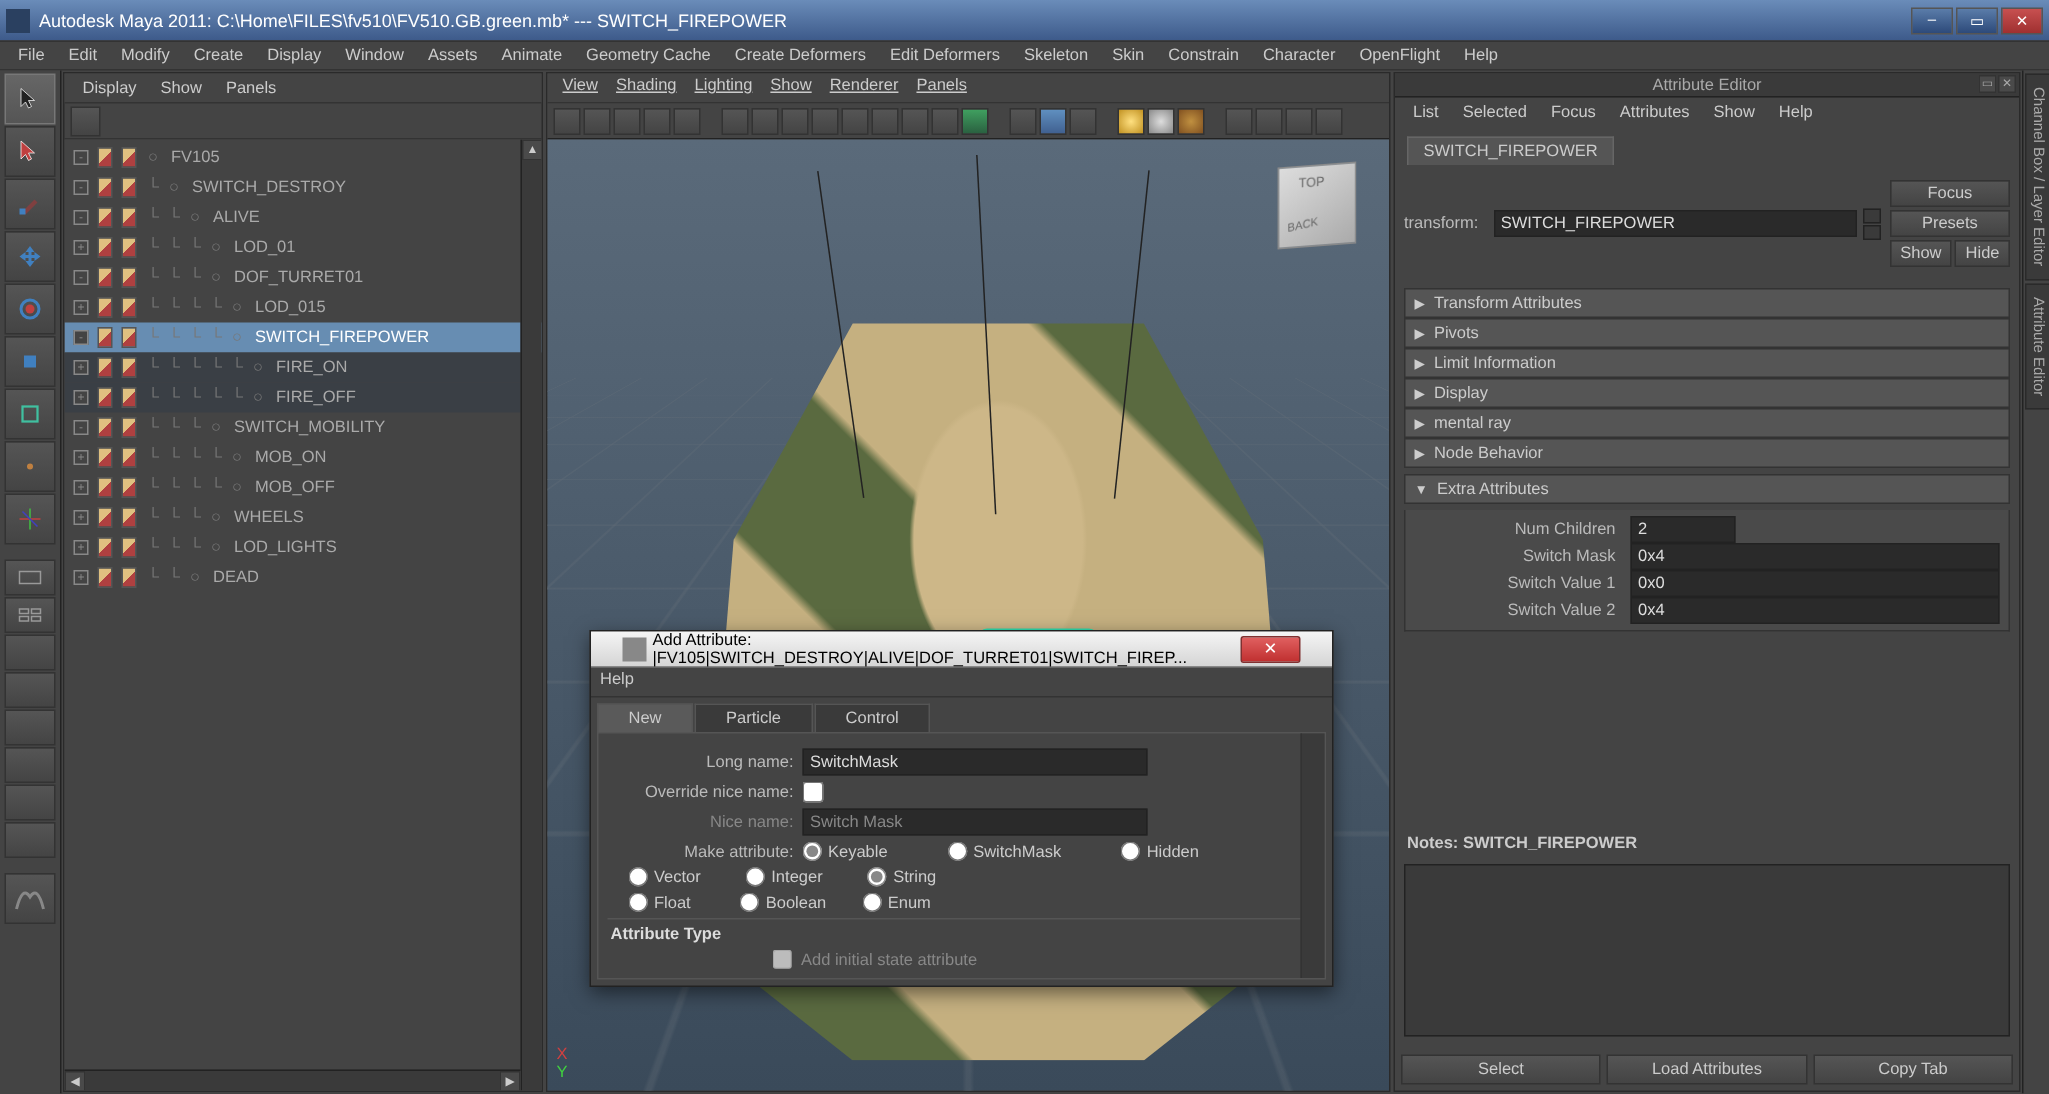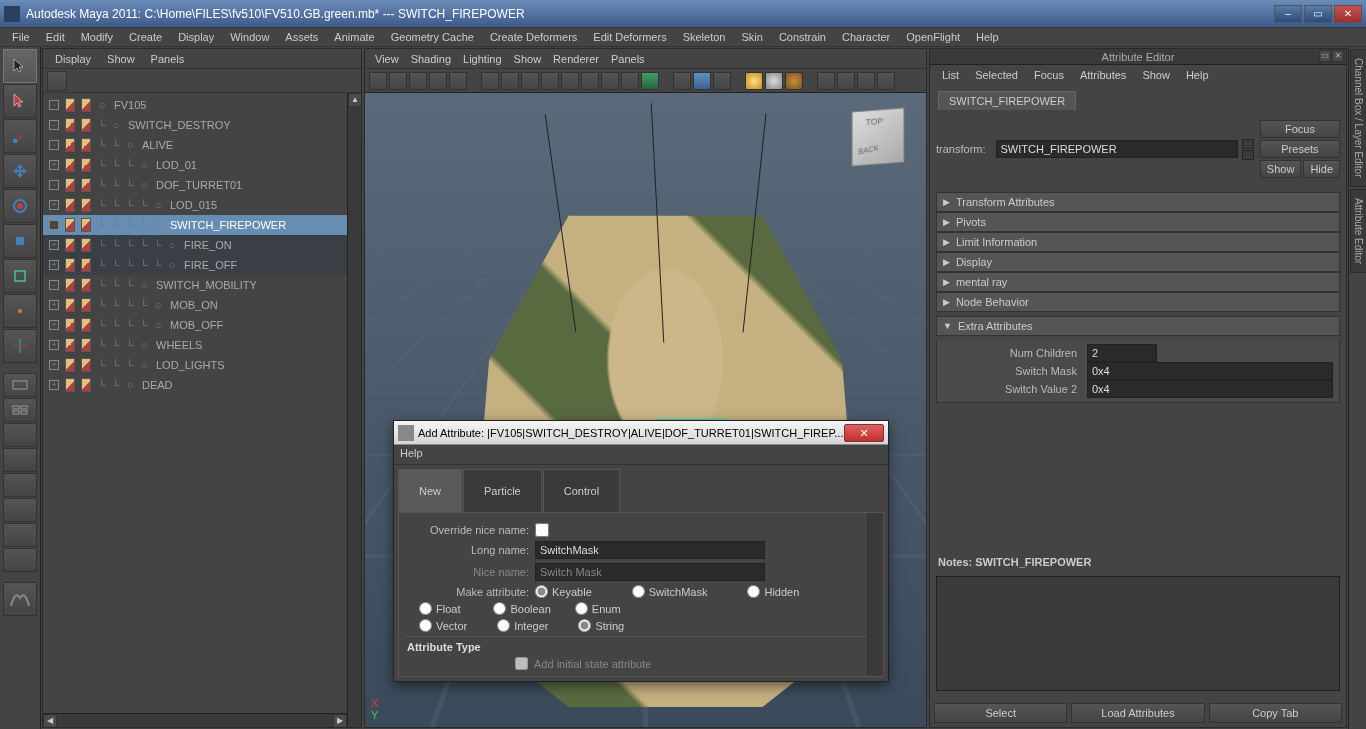--- a/index.html
+++ b/index.html
@@ -43,21 +43,21 @@
 .node-icon { width:14px; height:14px; background:linear-gradient(135deg,#e0c080 50%,#b04040 50%); border:1px solid #555; margin:0 2px;}
 .tree-label { margin-left:5px; color:#aaa; }
 .tree-row.sel .tree-label { color:#fff; }
 .conn { width:14px; display:flex; align-items:center; justify-content:center; color:#777;}
 .outliner-sb { position:absolute; bottom:0; left:0; right:14px; height:14px; background:#3a3a3a; border-top:1px solid #222; display:flex;}
 .outliner-sb-v { position:absolute; top:0; right:0; width:14px; bottom:0; background:#3a3a3a; border-left:1px solid #222;}
 .sb-arrow { width:14px; height:14px; background:#4a4a4a; border:1px solid #333; font-size:8px; text-align:center; line-height:12px;}
 
 
 .viewport-wrap { flex:1; display:flex; flex-direction:column; border:1px solid #2a2a2a; margin:1px;}
-.vp-menu { height:20px; background:#444; display:flex; align-items:center; padding:0 4px; border-bottom:1px solid #333;}
+.vp-menu { height:20px; background:#444; display:flex; padding:0 4px; border-bottom:1px solid #333;text-decoration:underline;}
 .vp-menu span { padding:2px 6px; color:#ccc; }
 .vp-toolbar { height:24px; background:#444; display:flex; align-items:center; padding:0 4px; gap:2px; border-bottom:1px solid #222;}
 .vp-icon { width:18px; height:18px; background:linear-gradient(#555,#444); border:1px solid #333; }
 .vp-sep { width:10px; }
 .viewport { flex:1; background: linear-gradient(#5a6a7a, #3a4a5a); position:relative; overflow:hidden;}
 .grid { position:absolute; inset:0; background-image: 
   linear-gradient(rgba(100,110,120,.3) 1px, transparent 1px),
   linear-gradient(90deg, rgba(100,110,120,.3) 1px, transparent 1px);
   background-size: 40px 40px;
   transform: perspective(400px) rotateX(55deg) scale(2.5) translateY(10%);
@@ -100,27 +100,27 @@
 .notes-box { height:115px; background:#3a3a3a; border:1px solid #222; margin-bottom:4px;}
 .attr-footer { display:flex; gap:4px; padding:4px;}
 .attr-footer .attr-btn { flex:1;}
 
 
 .right-tabs { width:18px; background:#444; border-left:1px solid #222;}
 .vtab { writing-mode:vertical-rl; padding:8px 2px; background:#3a3a3a; border:1px solid #2a2a2a; margin:2px 1px; font-size:10px; color:#aaa; text-align:center;}
 
 
 .dialog { position:absolute; left:393px; top:420px; width:496px; background:#444; border:1px solid #222; box-shadow:0 4px 12px rgba(0,0,0,.5); z-index:100;}
-.dlg-title { height:24px; background:linear-gradient(#f5f5f5, #d5d5d5); display:flex; align-items:center; padding:0 4px; color:#000; border-bottom:1px solid #888;}
+.dlg-title { height:24px; background:linear-gradient(#f5f5f5, #d5d5d5); display:flex; align-items:center; padding:0 21px; color:#000; border-bottom:1px solid #888;}
 .dlg-title .icon{width:16px; height:16px; background:#888; margin-right:4px;}
 .dlg-title .txt{ flex:1; font-size:11px;}
 .dlg-close { width:40px; height:18px; background:linear-gradient(#e06060,#c03030); color:#fff; text-align:center; border:1px solid #803030; border-radius:2px; font-size:11px; line-height:16px;}
 .dlg-menu { height:20px; padding:2px 6px; border-bottom:1px solid #333;}
 .dlg-tabs { display:flex; padding:4px 4px 0;}
-.dlg-tab { padding:15px 20px; background:#3a3a3a; border:1px solid #555; border-bottom:none; margin-right:1px;}
+.dlg-tab { padding:3px 20px; background:#3a3a3a; border:1px solid #555; border-bottom:none; margin-right:1px;}
 .dlg-tab.active { background:#5a5a5a;}
 .dlg-body { border:1px solid #555; margin:0 4px 4px; padding:6px; background:#444; position:relative;}
 .dlg-body .sb-v { position:absolute; right:0; top:0; bottom:0; width:16px; background:#3a3a3a; border-left:1px solid #333;}
 .dlg-row { display:flex; align-items:center; margin:4px 0;}
 .dlg-label { width:130px; text-align:right; padding-right:6px; color:#bbb;}
 .dlg-input { width:230px; background:#2a2a2a; border:1px solid #222; padding:2px 4px; color:#ddd; height:18px;}
 .dlg-input.ph { color:#888;}
 .radio-group { display:flex; gap:30px; margin:4px 0 4px 14px;}
 .radio { display:flex; align-items:center; gap:4px;}
 .radio input { accent-color:#888;}
@@ -632,20 +632,24 @@
       <div class="coll-body">
         <div class="attr-row">
             <span class="attr-label">Num Children</span>
             <input class="attr-input" style="width: 70px; flex: 0 0 auto;" value="2">
           </div>
         <div class="attr-row">
             <span class="attr-label">Switch Mask</span>
             <input class="attr-input" value="0x4" style="">
           </div>
         <div class="attr-row">
+            <span class="attr-label">Switch Value 1</span>
+            <input class="attr-input" value="0x0" style="">
+          </div>
+        <div class="attr-row">
             <span class="attr-label">Switch Value 2</span>
             <input class="attr-input" value="0x4" style="">
           </div>
       </div>
       <div style="flex:1"></div>
       <div class="notes-label">Notes: SWITCH_FIREPOWER</div>
       <div class="notes-box"></div>
     </div>
     <div class="attr-footer">
       <div class="attr-btn">Select</div>
@@ -669,26 +673,26 @@
   <div class="dlg-menu">
     <span>Help</span>
   </div>
   <div class="dlg-tabs">
     <div class="dlg-tab active">New</div>
     <div class="dlg-tab">Particle</div>
     <div class="dlg-tab">Control</div>
   </div>
   <div class="dlg-body">
     <div class="dlg-row">
+      <span class="dlg-label">Long name:</span>
+      <input class="dlg-input" value="SwitchMask" style="">
+    </div>
+    <div class="dlg-row">
       <span class="dlg-label">Override nice name:</span>
       <input type="checkbox" style="width: 14px; height: 14px;">
-    </div>
-    <div class="dlg-row">
-      <span class="dlg-label">Long name:</span>
-      <input class="dlg-input" value="SwitchMask" style="">
     </div>
     <div class="dlg-row">
       <span class="dlg-label" style="color:#888;">Nice name:</span>
       <input class="dlg-input ph" disabled="" value="Switch Mask" style="">
     </div>
     <div class="dlg-row">
       <span class="dlg-label">Make attribute:</span>
       <div class="radio">
           <input type="radio" checked="" style="">
           <span>Keyable</span>
@@ -700,43 +704,43 @@
         </div>
       <div style="width:40px"></div>
       <div class="radio">
           <input type="radio" style="">
           <span>Hidden</span>
         </div>
     </div>
     <div class="radio-group">
       <div class="radio">
           <input type="radio" style="">
+          <span>Vector</span>
+        </div>
+      <div class="radio">
+          <input type="radio" style="">
+          <span>Integer</span>
+        </div>
+      <div class="radio">
+          <input type="radio" checked="" style="">
+          <span>String</span>
+        </div>
+    </div>
+    <div class="radio-group">
+      <div class="radio">
+          <input type="radio" style="">
           <span>Float</span>
         </div>
       <div class="radio" style="margin-left:3px;">
           <input type="radio" style="">
           <span>Boolean</span>
         </div>
       <div class="radio" style="margin-left:-6px;">
           <input type="radio" style="">
           <span>Enum</span>
-        </div>
-    </div>
-    <div class="radio-group">
-      <div class="radio">
-          <input type="radio" style="">
-          <span>Vector</span>
-        </div>
-      <div class="radio">
-          <input type="radio" style="">
-          <span>Integer</span>
-        </div>
-      <div class="radio">
-          <input type="radio" checked="" style="">
-          <span>String</span>
         </div>
     </div>
     <div class="section-header">Attribute Type</div>
     <div class="chk">
         <input type="checkbox" disabled="" style="">
         <span>Add initial state attribute</span>
       </div>
     <div class="sb-v"></div>
   </div>
 </div>

